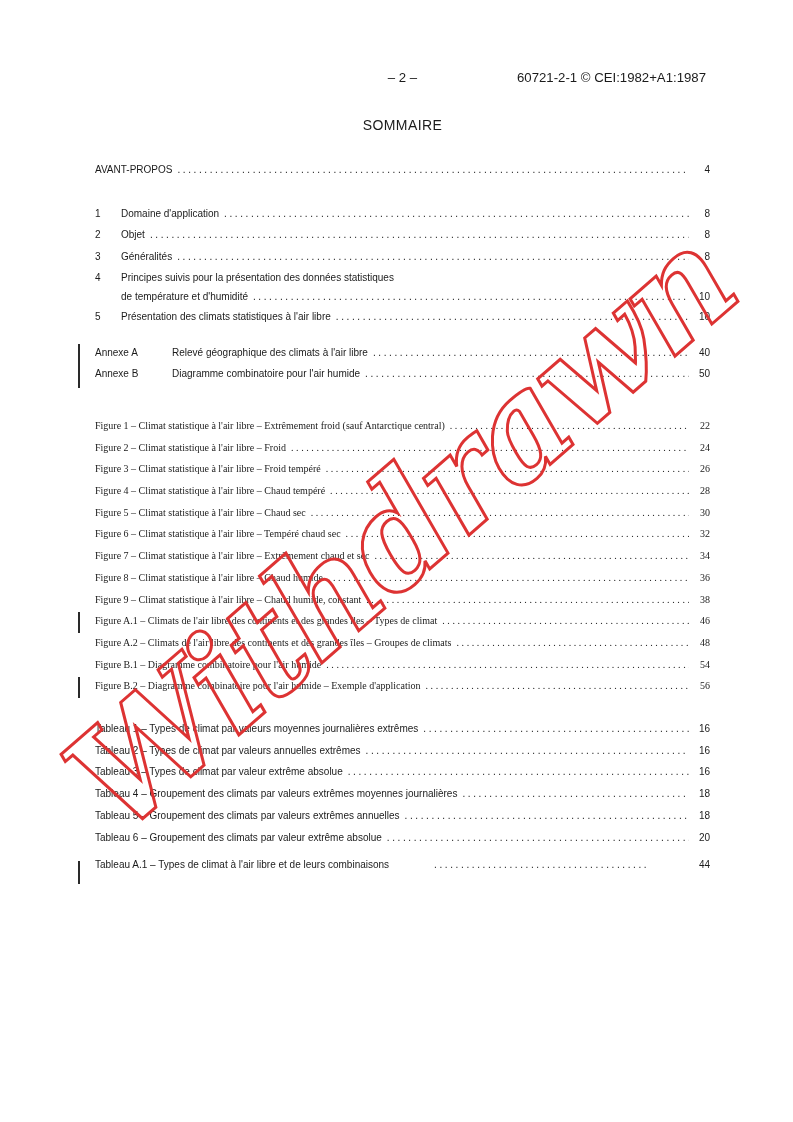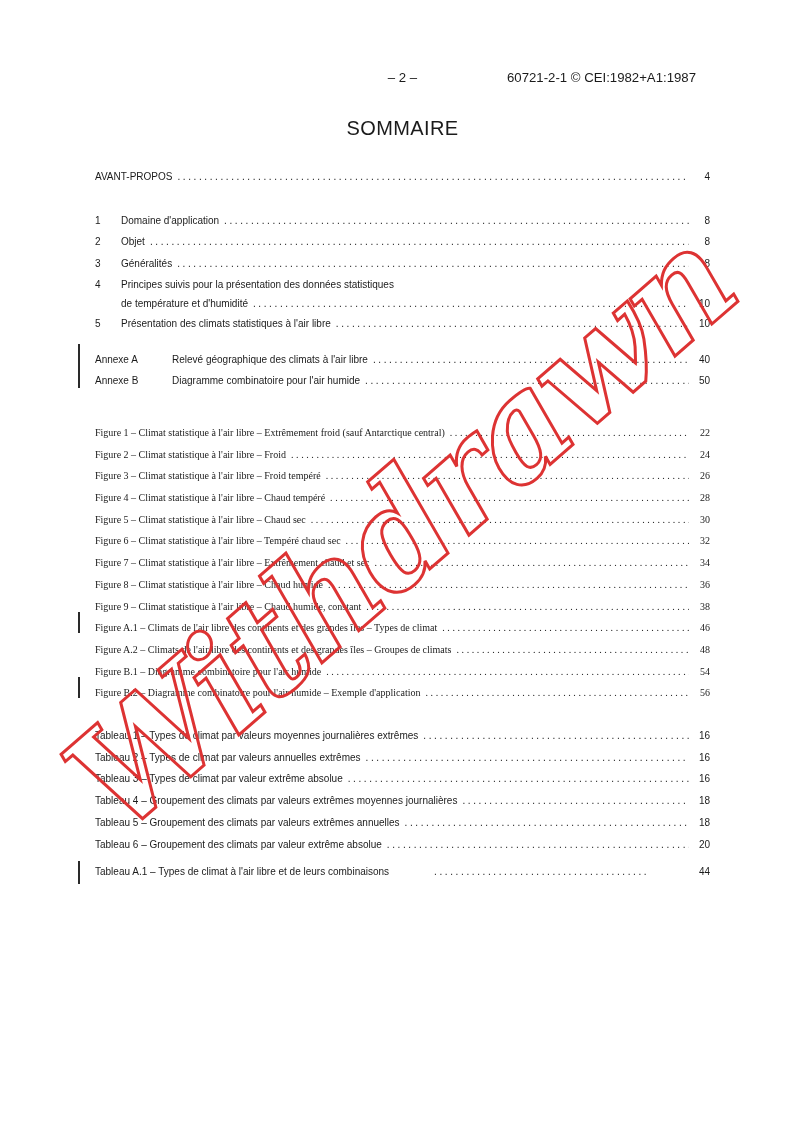--- a/index.html
+++ b/index.html
@@ -18,25 +18,25 @@
   }
   .header {
     position:relative;
     margin-top:70px;
     height:17px;
     font-size:13.2px;
   }
   .page-marker {
     position:absolute; left:50%; transform:translateX(-50%);
   }
-  .doc-ref { position:absolute; right:14px; }
+  .doc-ref { position:absolute; right:4px; }
   .doc-title {
     text-align:center;
     margin-top:30px;
-    font-size:20px;
+    font-size:14px;
     letter-spacing:0.4px;
     font-weight:400;
   }
   .toc { margin-top:26px; font-size:10px; }
   .row {
     display:flex;
     align-items:baseline;
     line-height:21.7px;
     white-space:nowrap;
   }

